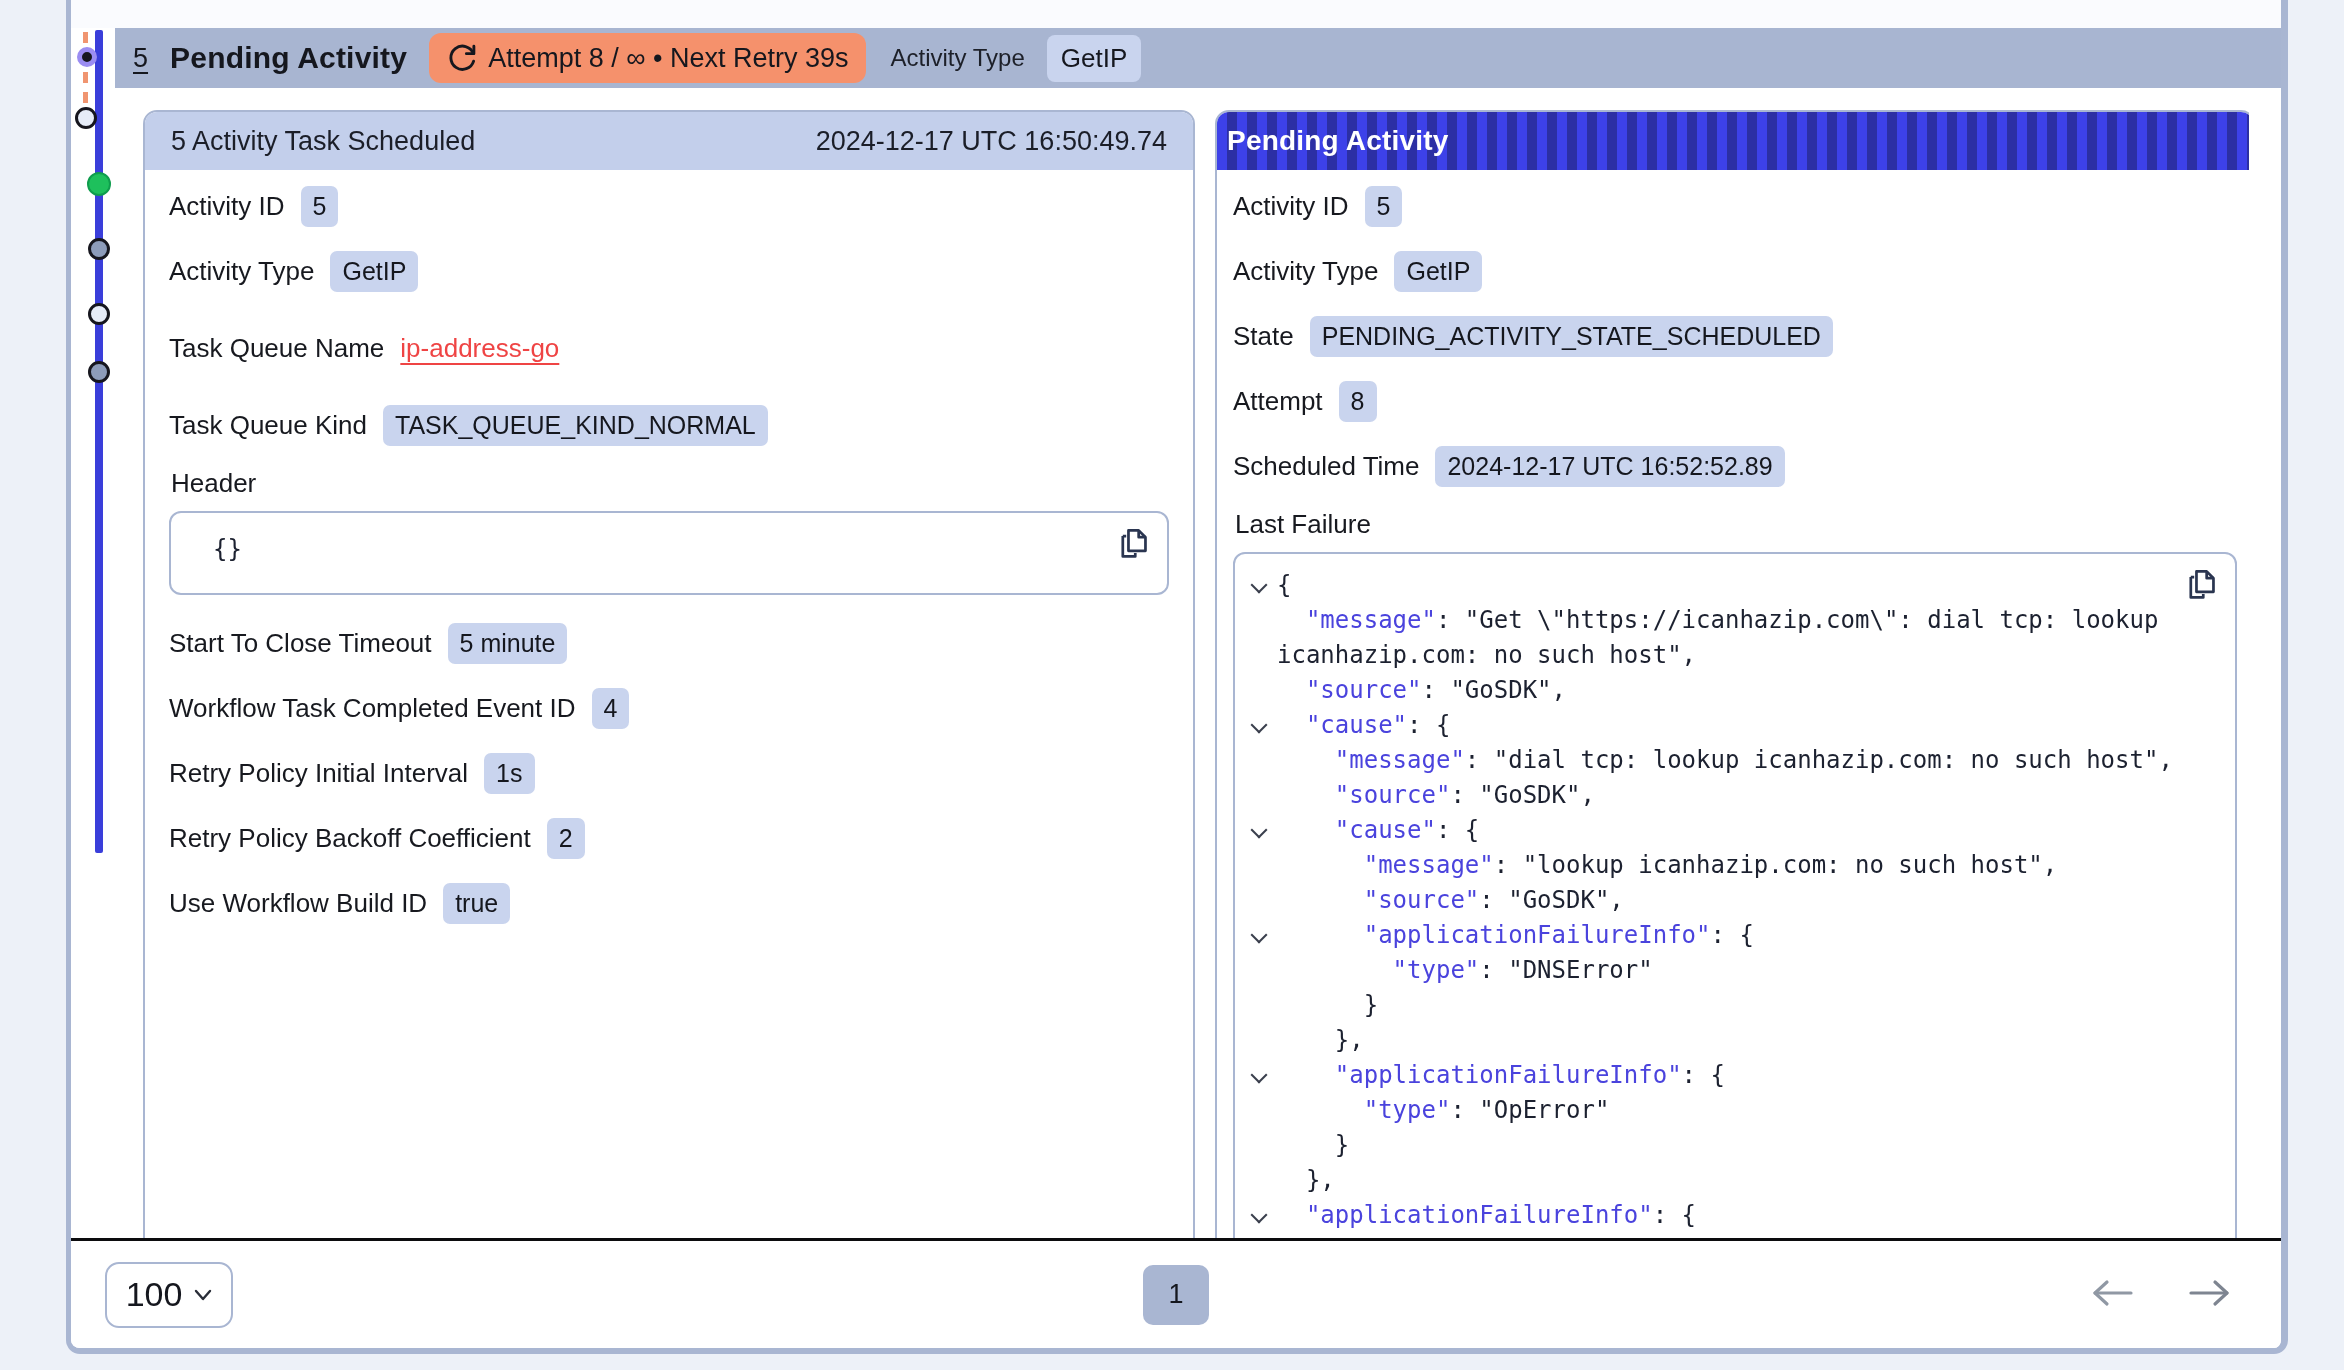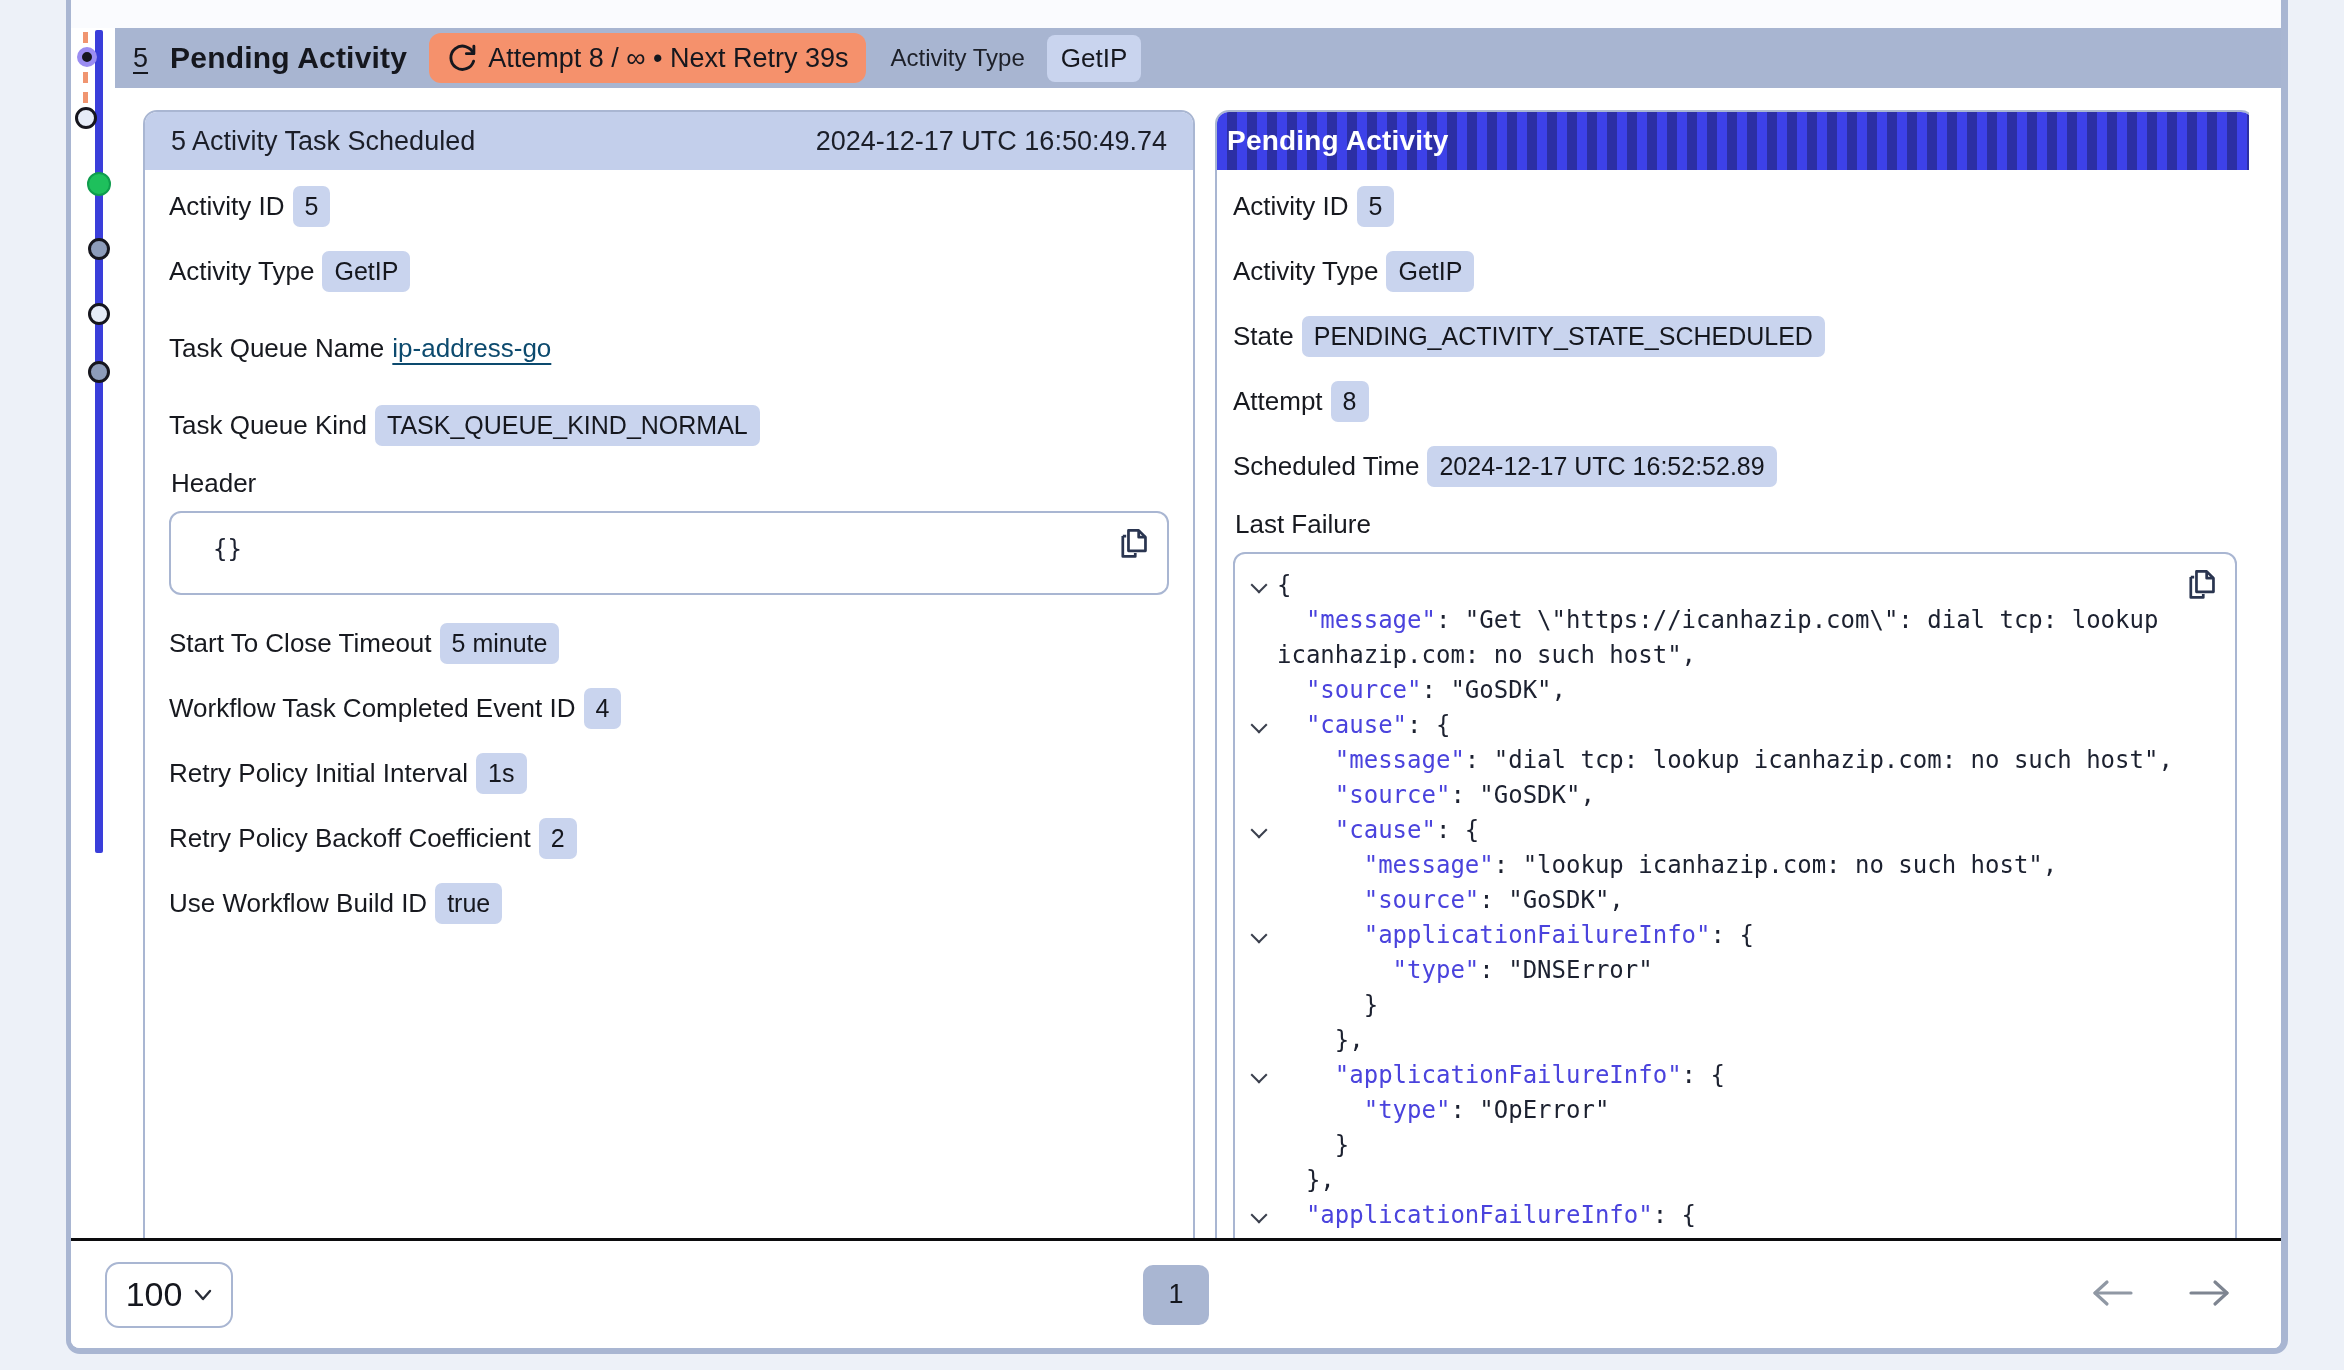--- a/index.html
+++ b/index.html
@@ -90,26 +90,26 @@
     height:58px; display:flex; align-items:center;
     background:repeating-linear-gradient(90deg,#3d41e9 0 10px,#2c2fa4 10px 20px);
     border-radius:12px 12px 0 0;
     padding:0 10px;
   }
   .striped-header span { color:#ffffff; font-size:28px; font-weight:bold; letter-spacing:.2px; }
 
   .card-body { padding:14px 24px 0 24px; }
   .card.right .card-body { padding:14px 16px 0 16px; }
 
-  .field-row { display:flex; align-items:center; gap:8px; min-height:44px; margin-bottom:21px; }
+  .field-row { display:flex; align-items:center; gap:16px; min-height:44px; margin-bottom:21px; }
   .field-row.sp { margin-bottom:33px; }
   .field-label { font-size:26px; color:#17191f; white-space:nowrap; }
   .field-value.badge { font-size:25px; }
   .field-value.link {
-    background:none; padding:0; font-size:26px; color:#0c4a6e;
+    background:none; padding:0; font-size:26px; color:#ef4444;
     text-decoration:underline; text-underline-offset:6px; text-decoration-thickness:2px; cursor:pointer;
   }
 
   .section-label { font-size:26px; color:#17191f; margin:4px 0 12px 2px; }
 
   .code-box {
     position:relative;
     border:2px solid #a9b6d2; border-radius:12px;
     background:#fff;
   }

